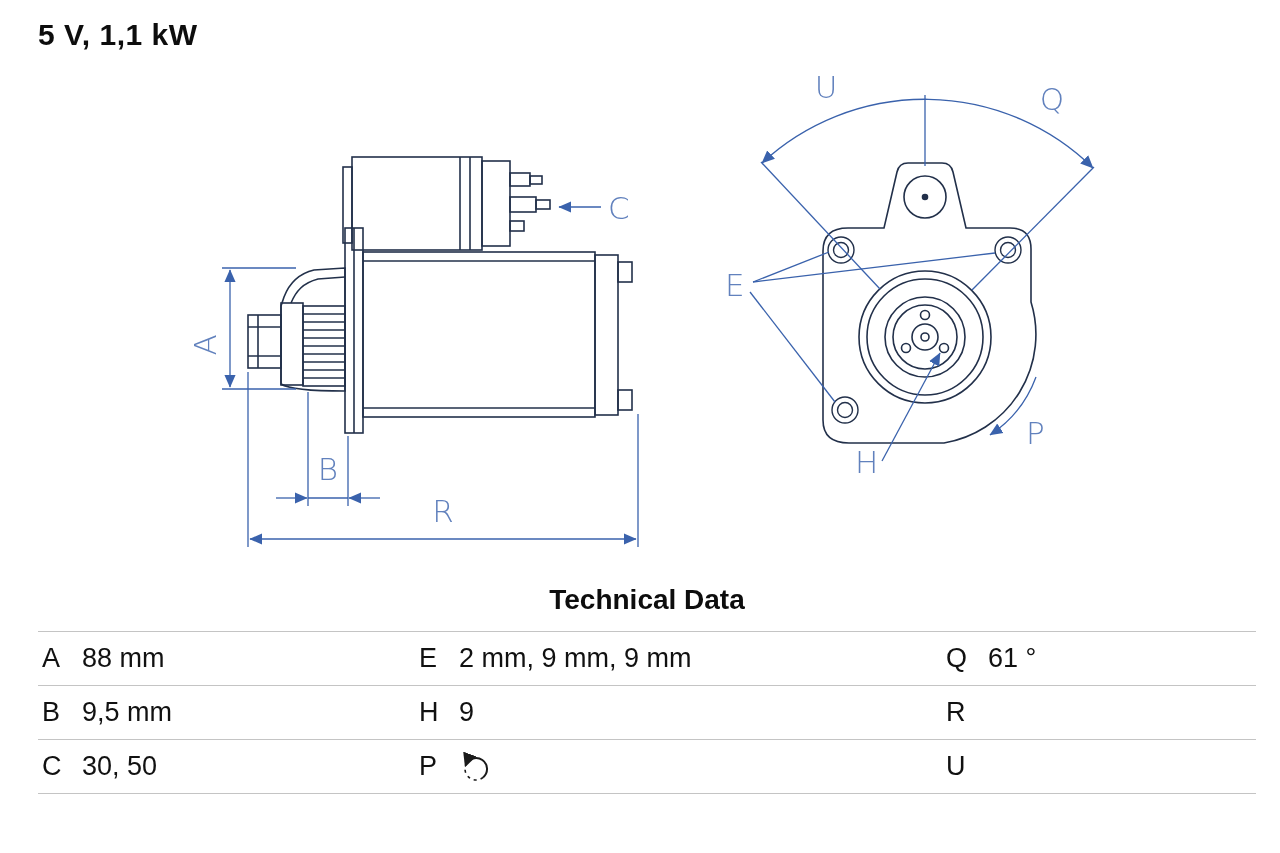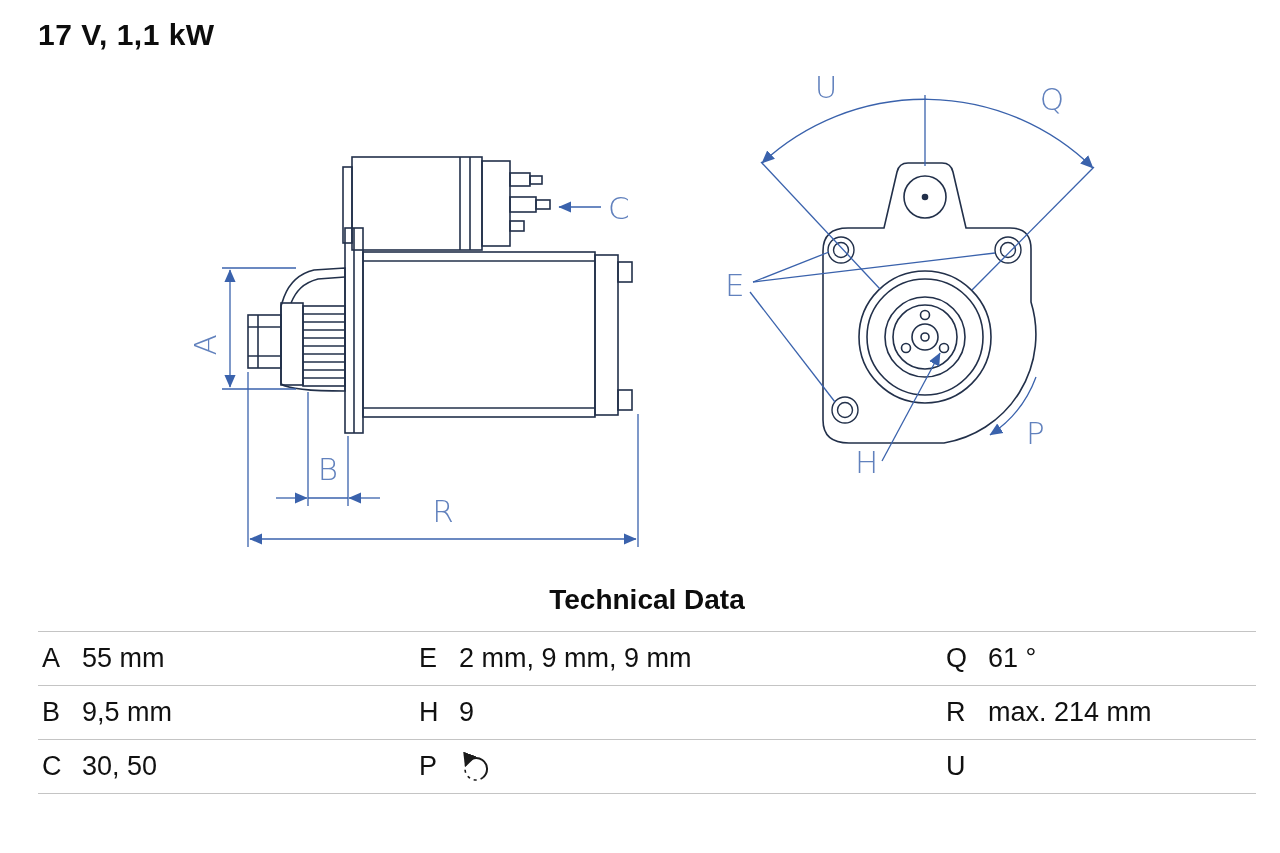--- a/index.html
+++ b/index.html
@@ -24,21 +24,21 @@
     align-items:center;height:53px;border-bottom:1px solid #c4c4c4;
     font-size:27px;
   }
   .tkey{padding-left:4px;}
   .tval{white-space:nowrap;}
   .picon{display:block;margin-top:2px;}
 </style>
 </head>
 <body>
 
-<div class="page-title">17 V, 1,1 kW</div>
+<div class="page-title">5 V, 1,1 kW</div>
 
 <div class="drawing-wrap">
 <svg width="1280" height="575" viewBox="0 0 1280 575" xmlns="http://www.w3.org/2000/svg">
   <defs>
     <marker id="arr" viewBox="0 0 10 10" refX="9.5" refY="5" markerWidth="10" markerHeight="10" orient="auto-start-reverse">
       <path d="M0,0.6 L10,5 L0,9.4 z" fill="#3a62ac"></path>
     </marker>
   </defs>
 
   <g stroke="#22304a" stroke-width="1.6" fill="none">
@@ -181,34 +181,33 @@
   <text class="dimlabel" x="1026" y="444">P</text>
 </svg>
 </div>
 
 <section class="tech">
   <h2 class="tech-heading">Technical Data</h2>
   <div class="ttable">
 
     <div class="trow">
       <span class="tkey">A</span>
-      <span class="tval">55 mm</span>
+      <span class="tval">88 mm</span>
       <span class="tkey">E</span>
       <span class="tval">2 mm, 9 mm, 9 mm</span>
       <span class="tkey">Q</span>
       <span class="tval">61 °</span>
     </div>
 
     <div class="trow">
       <span class="tkey">B</span>
       <span class="tval">9,5 mm</span>
       <span class="tkey">H</span>
       <span class="tval">9</span>
       <span class="tkey">R</span>
-      <span class="tval">max. 214 mm</span>
     </div>
 
     <div class="trow">
       <span class="tkey">C</span>
       <span class="tval">30, 50</span>
       <span class="tkey">P</span>
       <span class="tval">
         <svg class="picon" width="34" height="32" viewBox="0 0 34 32">
           <defs>
             <marker id="arrB" viewBox="0 0 10 10" refX="8.5" refY="5" markerWidth="7" markerHeight="7" orient="auto">

